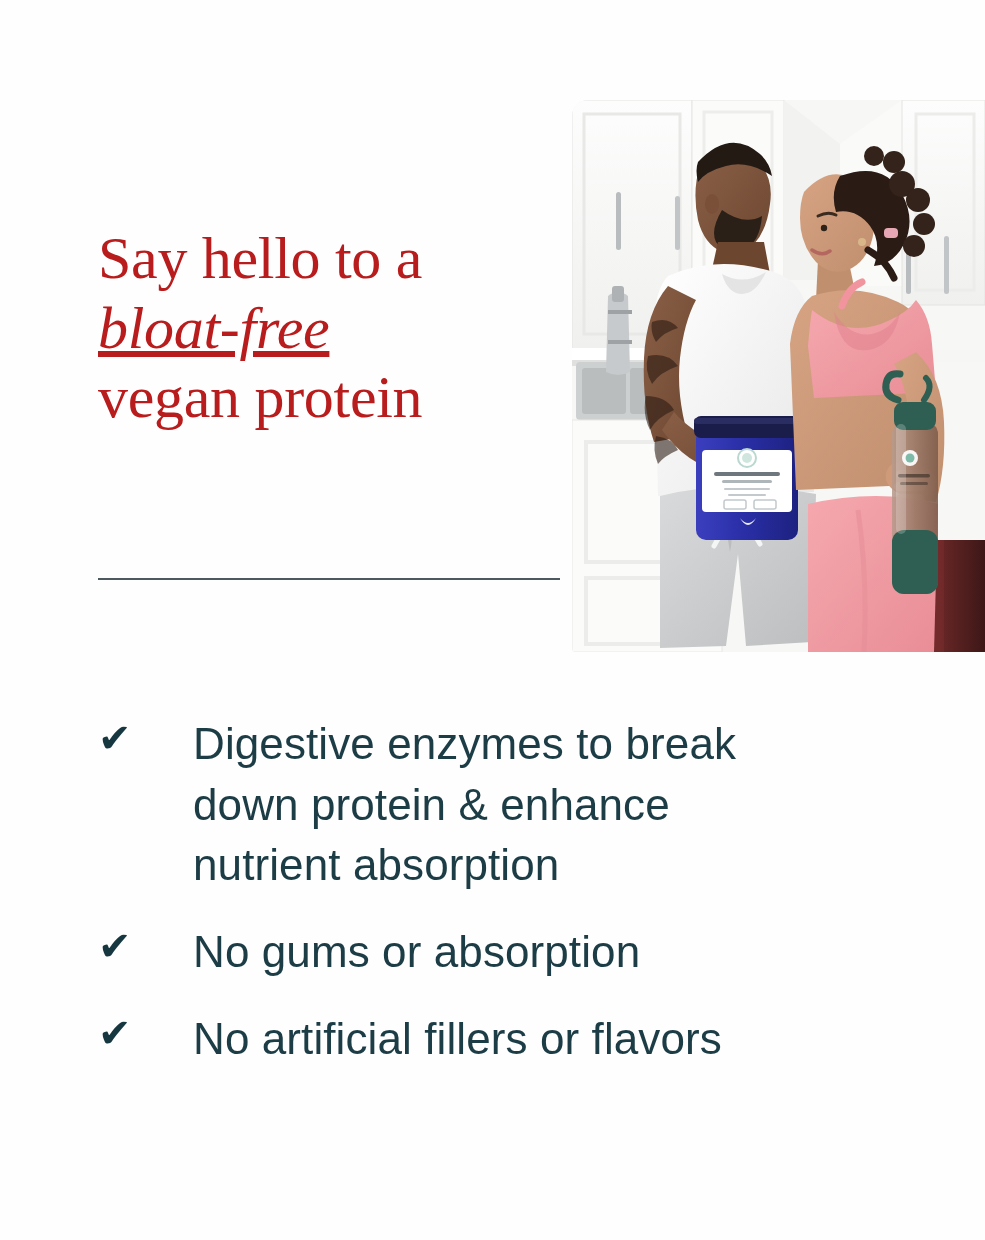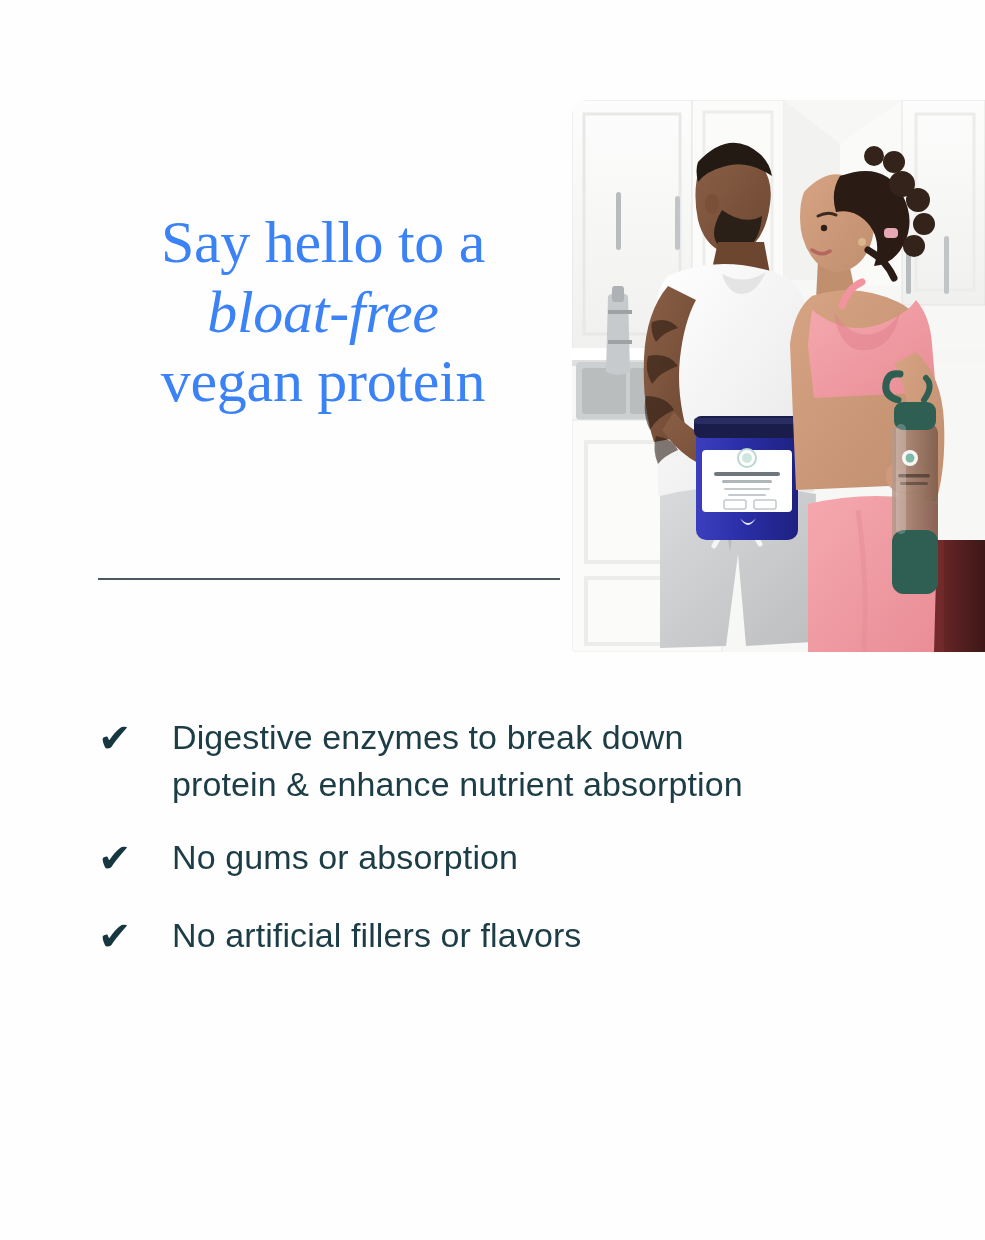--- a/index.html
+++ b/index.html
@@ -33,32 +33,32 @@
     border-bottom-left-radius: 4px;
     overflow: hidden;
     background: #f3f4f2;
   }
   .hero-photo svg { display: block; width: 100%; height: 100%; }
 
   
   .headline {
     position: absolute;
     left: 98px;
-    top: 168px;
+    top: 184px;
     width: 450px;
     font-family: "Liberation Serif", "DejaVu Serif", serif;
     font-size: 60px;
     line-height: 1.16;
     letter-spacing: -0.3px;
-    color: #3b82f6;
+    color: #b91c1c;
     font-weight: 400;
-    text-align: center;
   }
   .headline .em {
     font-style: italic;
+    text-decoration: underline;
   }
   .headline .ln { display: block; white-space: nowrap; }
 
   
   .divider {
     position: absolute;
     left: 98px;
     top: 578px;
     width: 462px;
     height: 2px;
@@ -85,25 +85,26 @@
     line-height: 52px;
     color: #173740;
     font-weight: 700;
     font-family: "DejaVu Sans", sans-serif;
     text-align: left;
     transform: translateY(-2px);
   }
   .benefit-text {
     flex: 1 1 auto;
     font-family: "Liberation Sans", sans-serif;
-    font-size: 34px;
+    font-size: 44px;
     line-height: 1.38;
     color: #1c3c46;
     font-weight: 400;
     letter-spacing: 0.1px;
+    margin-left: 21px;
   }
   .benefit-text.wide { max-width: 600px; }
 </style>
 </head>
 <body>
 
 <div class="page">
 
   <div class="hero-photo">
     <svg viewBox="0 0 413 552" preserveAspectRatio="xMidYMid slice">

